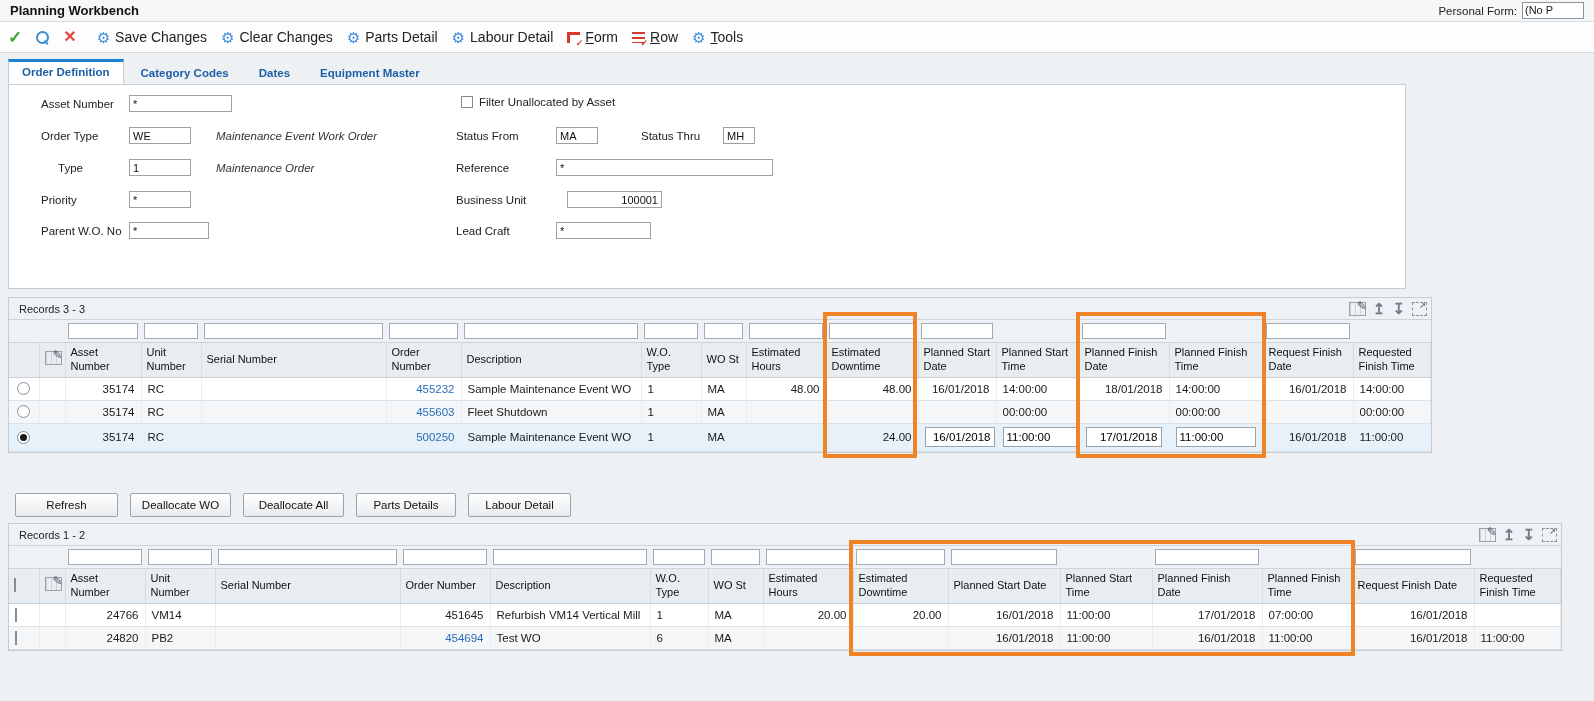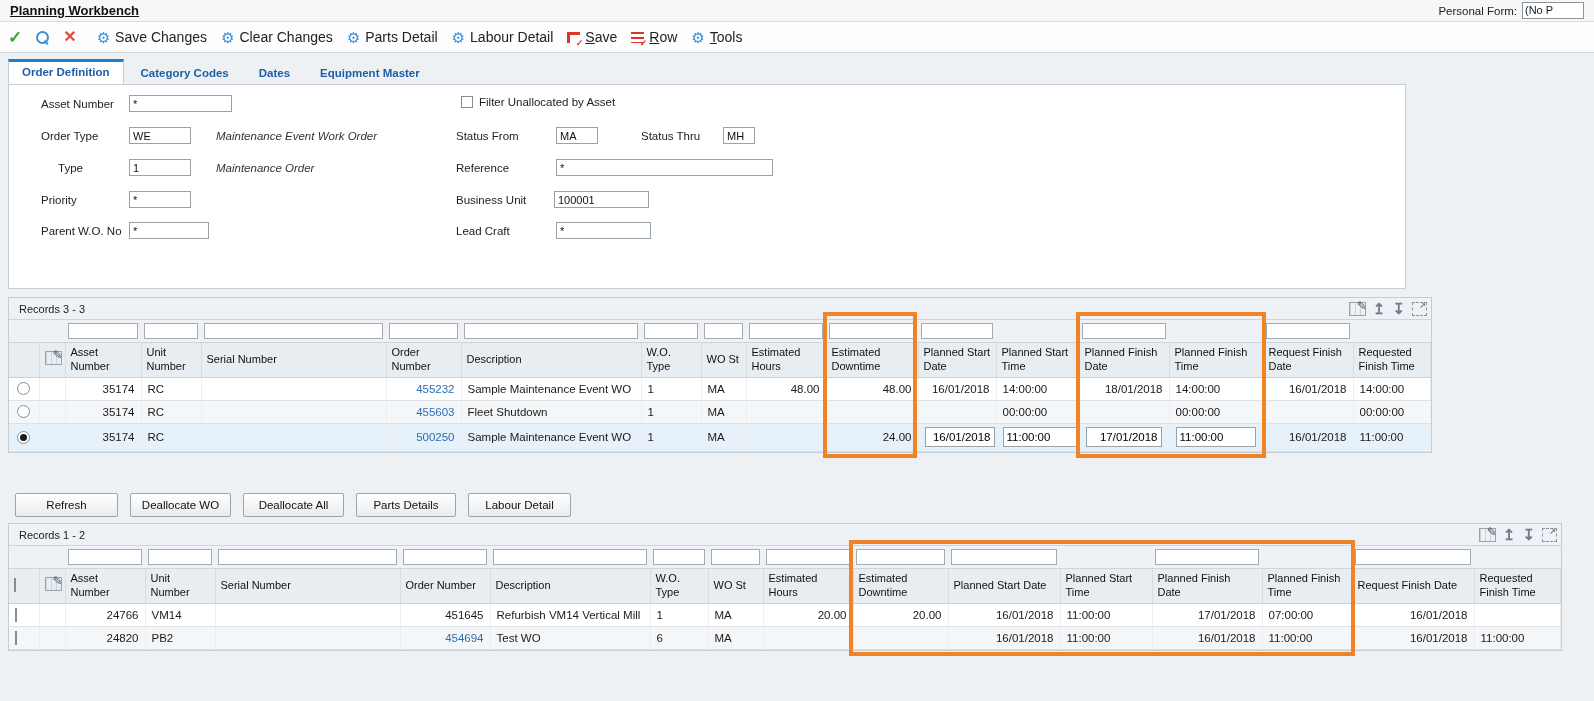--- a/index.html
+++ b/index.html
@@ -8,21 +8,21 @@
     position:relative; width:1594px; height:701px; overflow:hidden;
     font-family:"Liberation Sans", sans-serif; font-size:11px; color:#1a1a1a;
     background:#eef1f4;
   }
   
   .titlebar {
     position:absolute; left:0; top:0; width:1594px; height:22px;
     background:#f6f7f8; border-bottom:1px solid #d9dde1;
     display:flex; align-items:center; padding:0 10px;
   }
-  .titlebar .title { font-size:13px; font-weight:bold; color:#111;text-decoration:underline; }
+  .titlebar .title { font-size:13px; font-weight:bold; color:#111; }
   .titlebar .pf { margin-left:auto; display:flex; align-items:center; gap:5px; }
   .pf-label { font-size:11.5px; color:#222; }
   .pf-select {
     width:62px; height:17px; background:#fff; border:1px solid #8b959e;
     font-size:11px; padding:1px 2px; overflow:hidden; white-space:nowrap;
   }
   
   .toolbar {
     position:absolute; left:0; top:22px; width:1594px; height:31px;
     background:#fdfdfd; border-bottom:1px solid #d4d9dd;
@@ -151,21 +151,21 @@
     <span class="tb-item">
       <span class="icon-gear">⚙</span>
       <span class="tb-label">Parts Detail</span>
     </span>
     <span class="tb-item">
       <span class="icon-gear">⚙</span>
       <span class="tb-label">Labour Detail</span>
     </span>
     <span class="tb-item">
       <span class="icon-form"></span>
-      <span class="tb-label fl">Save</span>
+      <span class="tb-label fl">Form</span>
     </span>
     <span class="tb-item">
       <span class="icon-row"></span>
       <span class="tb-label fl">Row</span>
     </span>
     <span class="tb-item">
       <span class="icon-gear">⚙</span>
       <span class="tb-label fl">Tools</span>
     </span>
   </div>
@@ -202,21 +202,21 @@
 
     <span class="f-label" style="left:447px; top:45px;">Status From</span>
     <input class="f-input" style="left: 547px; top: 42px; width: 42px;" value="MA">
     <span class="f-label" style="left:632px; top:45px;">Status Thru</span>
     <input class="f-input" style="left: 714px; top: 42px; width: 32px;" value="MH">
 
     <span class="f-label" style="left:447px; top:77px;">Reference</span>
     <input class="f-input" style="left: 547px; top: 74px; width: 217px;" value="*">
 
     <span class="f-label" style="left:447px; top:109px;">Business Unit</span>
-    <input class="f-input" style="left: 545px; top: 106px; width: 95px; text-align: left;" value="100001">
+    <input class="f-input" style="left: 558px; top: 106px; width: 95px; text-align: right;" value="100001">
 
     <span class="f-label" style="left:447px; top:140px;">Lead Craft</span>
     <input class="f-input" style="left: 547px; top: 137px; width: 95px;" value="*">
   </div>
 
   <div class="grid" style="left:8px; top:297px; width:1424px;">
     <div class="records-bar">
       <span>Records 3 - 3</span>
       <span class="bar-icons">
         <span class="icon-gridpencil"></span>

